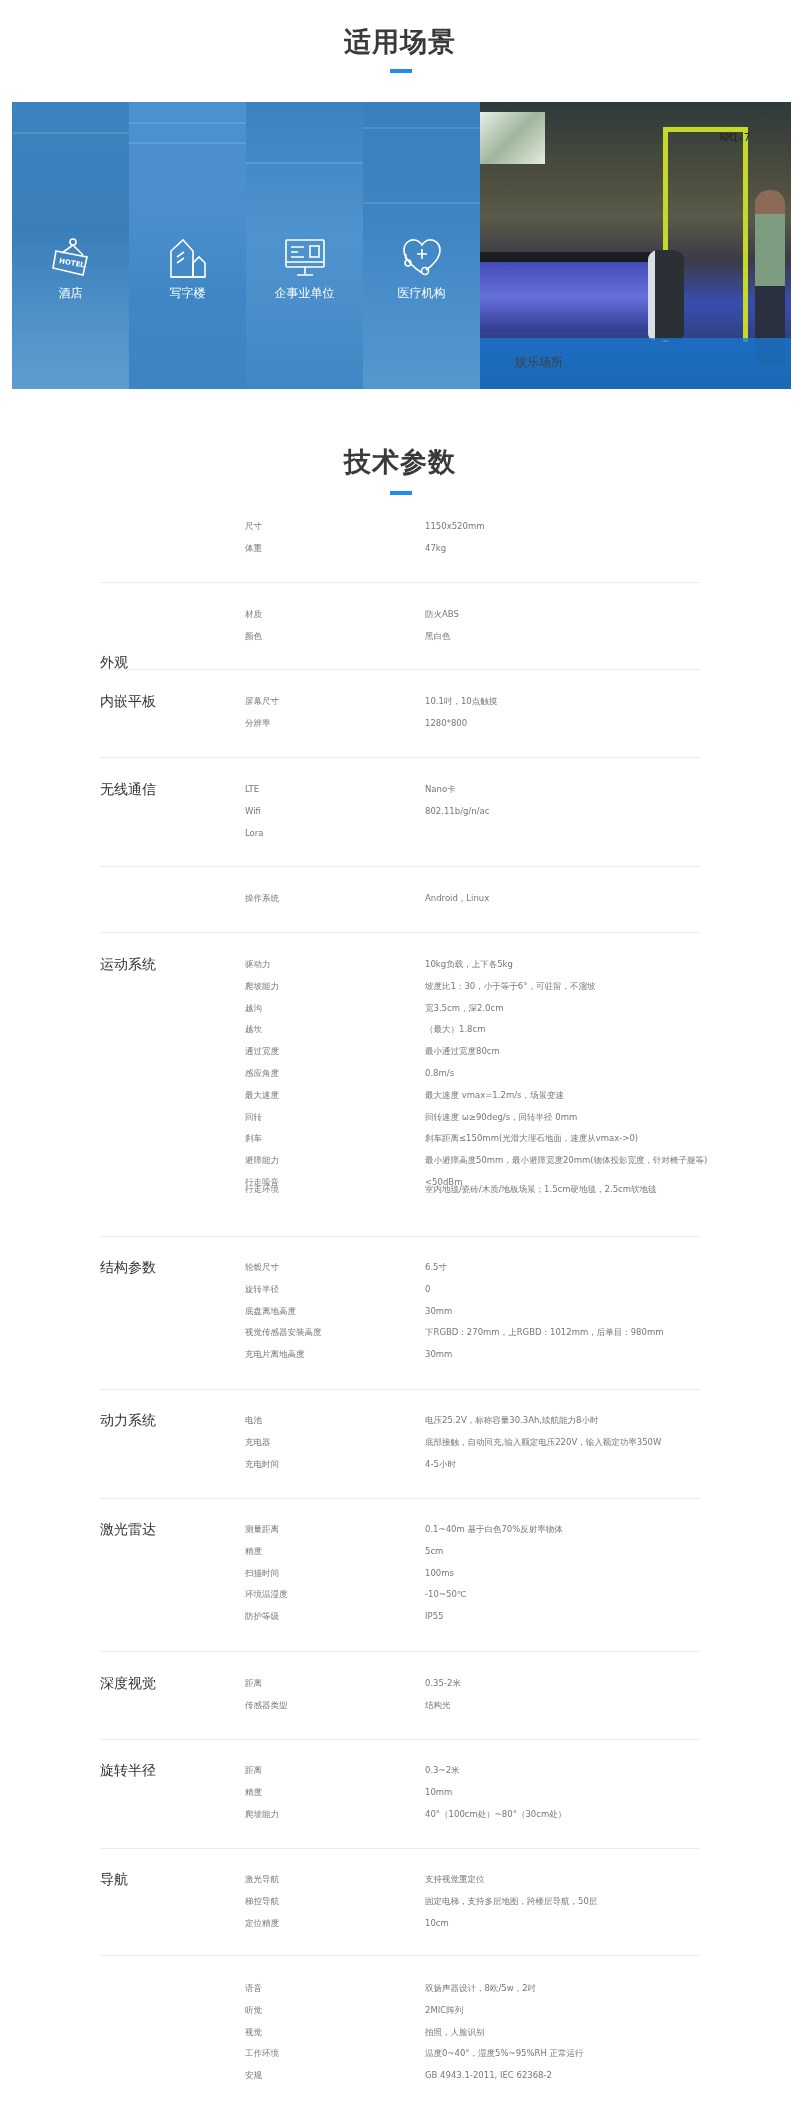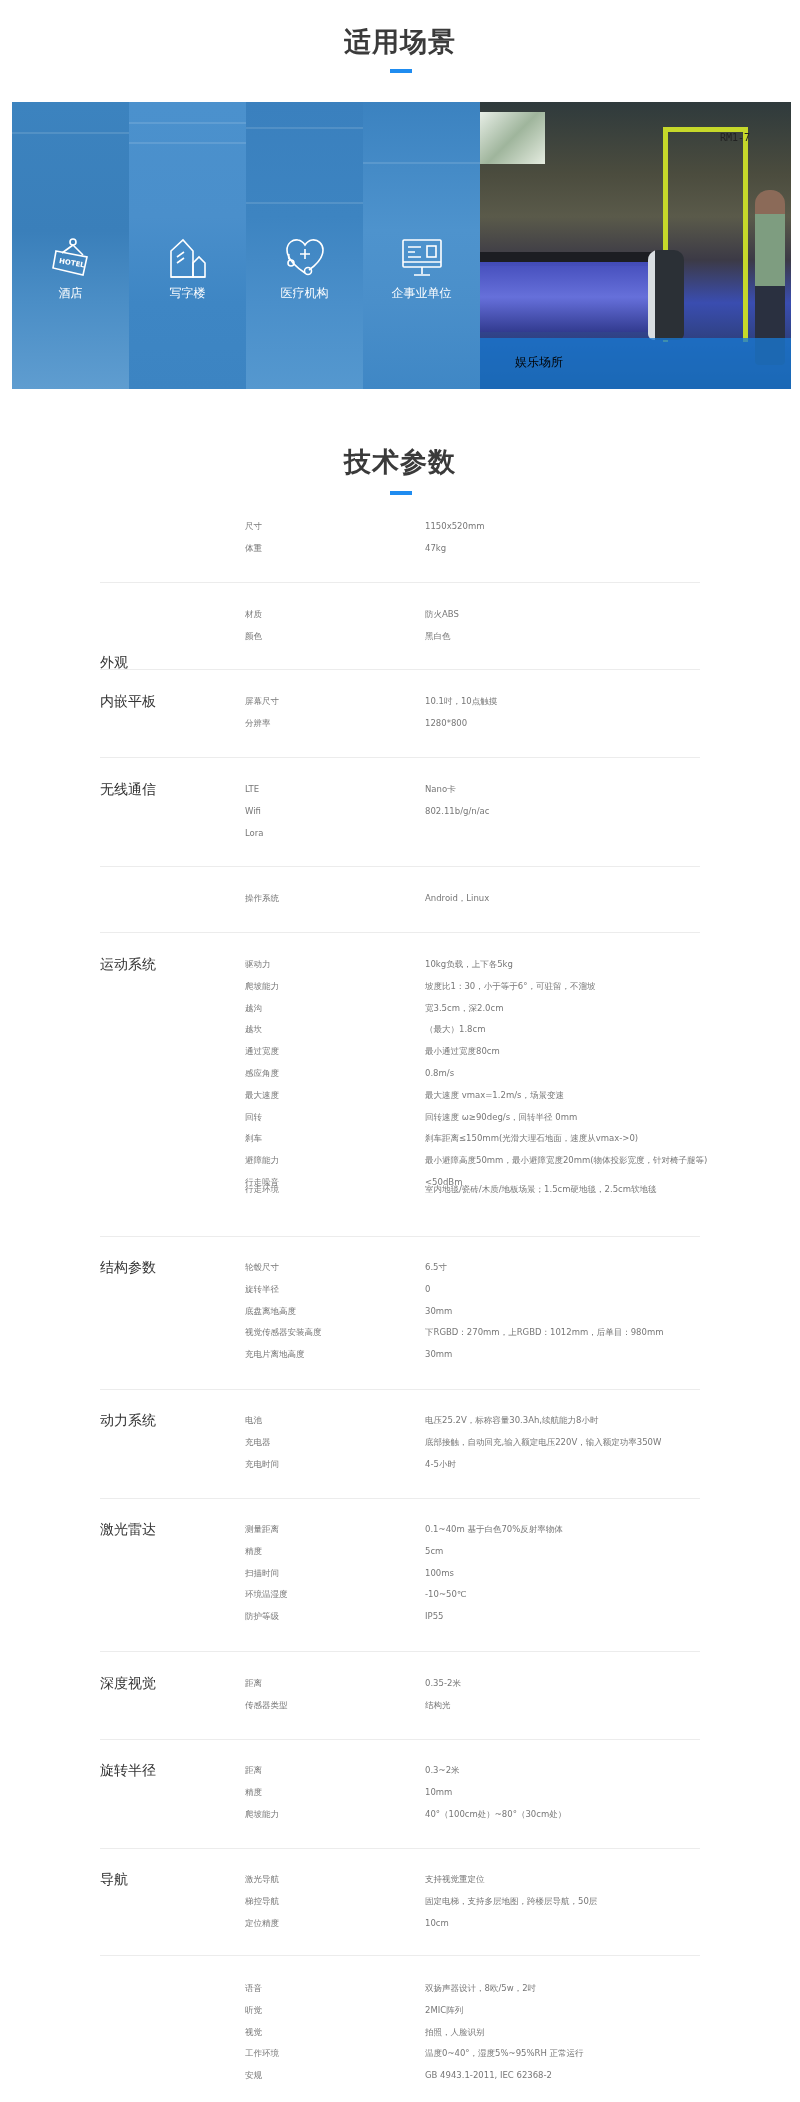--- a/index.html
+++ b/index.html
@@ -38,21 +38,21 @@
     .p5 .aquarium { position: absolute; left: 0; top: 160px; width: 190px; height: 70px; background: linear-gradient(180deg, #4650c8, #6b74e0 50%, #323a90); opacity: 0.9; }
     .p5 .counter { position: absolute; left: 0; top: 150px; width: 190px; height: 14px; background: #1c1d22; }
     .p5 .tv { position: absolute; left: 0; top: 10px; width: 65px; height: 52px; background: linear-gradient(135deg, #e7eee6, #9fb59c, #e5ece0); }
     .p5 .robot { position: absolute; left: 168px; top: 148px; width: 36px; height: 90px; border-radius: 10px 10px 6px 6px; background: linear-gradient(90deg, #d9dee2 0 20%, #2b3036 20% 100%); }
     .p5 .person { position: absolute; left: 275px; top: 88px; width: 30px; height: 175px; background: linear-gradient(180deg, #8b6a58 0 14%, #7e9d80 14% 55%, #2a3040 55% 100%); border-radius: 14px 14px 4px 4px; }
     .p5 .caption-band {
       position: absolute; left: 0; bottom: 0; width: 100%; height: 51px;
       background: rgba(24, 120, 210, 0.78);
     }
     .p5 .caption {
-      position: absolute; left: 35px; bottom: 18px; color: #000000; font-size: 12px;
+      position: absolute; left: 35px; bottom: 18px; color: #404040; font-size: 12px;
     }
     .stripe { position: absolute; left: 0; width: 100%; height: 2px; background: rgba(255,255,255,0.12); }
 
     .scenario {
       position: absolute; left: 0; top: 135px; width: 100%; text-align: center; color: #fff;
     }
     .scenario .icon { width: 42px; height: 42px; margin: 0 auto 6px; display: block; }
     .scenario .label { font-size: 12px; color: #fff; }
     .spec-group { position: absolute; left: 100px; width: 600px; }
     .divider { position: absolute; left: 100px; width: 600px; height: 1px; background: #ececec; }
@@ -91,48 +91,48 @@
       <svg class="icon" viewBox="0 0 42 42" fill="none" stroke="#fff" stroke-width="1.6">
         <path d="M4 40 L4 14 L16 3 L26 14 L26 40 Z"></path>
         <path d="M26 40 L26 26 L32 20 L38 26 L38 40 Z"></path>
         <path d="M4 40 L38 40"></path>
         <path d="M10 20 L17 15 M10 26 L17 21"></path>
       </svg>
       <div class="label">写字楼</div>
     </div>
   </div>
 
+  <div class="panel small p3">
+    <div class="bg"></div>
+    <div class="stripe" style="top:60px;"></div>
+    <div class="scenario">
+      <svg class="icon" viewBox="0 0 42 42" fill="none" stroke="#fff" stroke-width="1.6">
+        <rect x="2" y="3" width="38" height="27" rx="1"></rect>
+        <path d="M2 25 L40 25"></path>
+        <path d="M7 10 L20 10 M7 15 L14 15 M7 20 L20 20"></path>
+        <rect x="26" y="9" width="9" height="11"></rect>
+        <path d="M21 30 L21 37 M13 38 L29 38"></path>
+      </svg>
+      <div class="label">企事业单位</div>
+    </div>
+  </div>
+
   <div class="panel small p4">
     <div class="bg"></div>
     <div class="stripe" style="top:25px;"></div>
     <div class="stripe" style="top:100px;"></div>
     <div class="scenario">
       <svg class="icon" viewBox="0 0 42 42" fill="none" stroke="#fff" stroke-width="1.6">
         <path d="M21 36 C 12 30, 3 22, 3 13 C 3 6, 9 2, 14 3 C 17 3.5, 19 5, 21 8 C 23 5, 25 3.5, 28 3 C 34 2, 39 7, 39 13 C 39 21, 32 28, 25 33"></path>
         <path d="M21 12 L21 22 M16 17 L26 17"></path>
         <circle cx="7" cy="26" r="3"></circle>
         <circle cx="24" cy="34" r="3.5"></circle>
         <path d="M5 17 C 4 21, 5 23, 7 23"></path>
       </svg>
       <div class="label">医疗机构</div>
-    </div>
-  </div>
-
-  <div class="panel small p3">
-    <div class="bg"></div>
-    <div class="stripe" style="top:60px;"></div>
-    <div class="scenario">
-      <svg class="icon" viewBox="0 0 42 42" fill="none" stroke="#fff" stroke-width="1.6">
-        <rect x="2" y="3" width="38" height="27" rx="1"></rect>
-        <path d="M2 25 L40 25"></path>
-        <path d="M7 10 L20 10 M7 15 L14 15 M7 20 L20 20"></path>
-        <rect x="26" y="9" width="9" height="11"></rect>
-        <path d="M21 30 L21 37 M13 38 L29 38"></path>
-      </svg>
-      <div class="label">企事业单位</div>
     </div>
   </div>
 
   <div class="panel large p5">
     <div class="bg"></div>
     <div class="tv"></div>
     <div class="neon"></div>
     <div class="neon-label">RM1-7</div>
     <div class="counter"></div>
     <div class="aquarium"></div>

